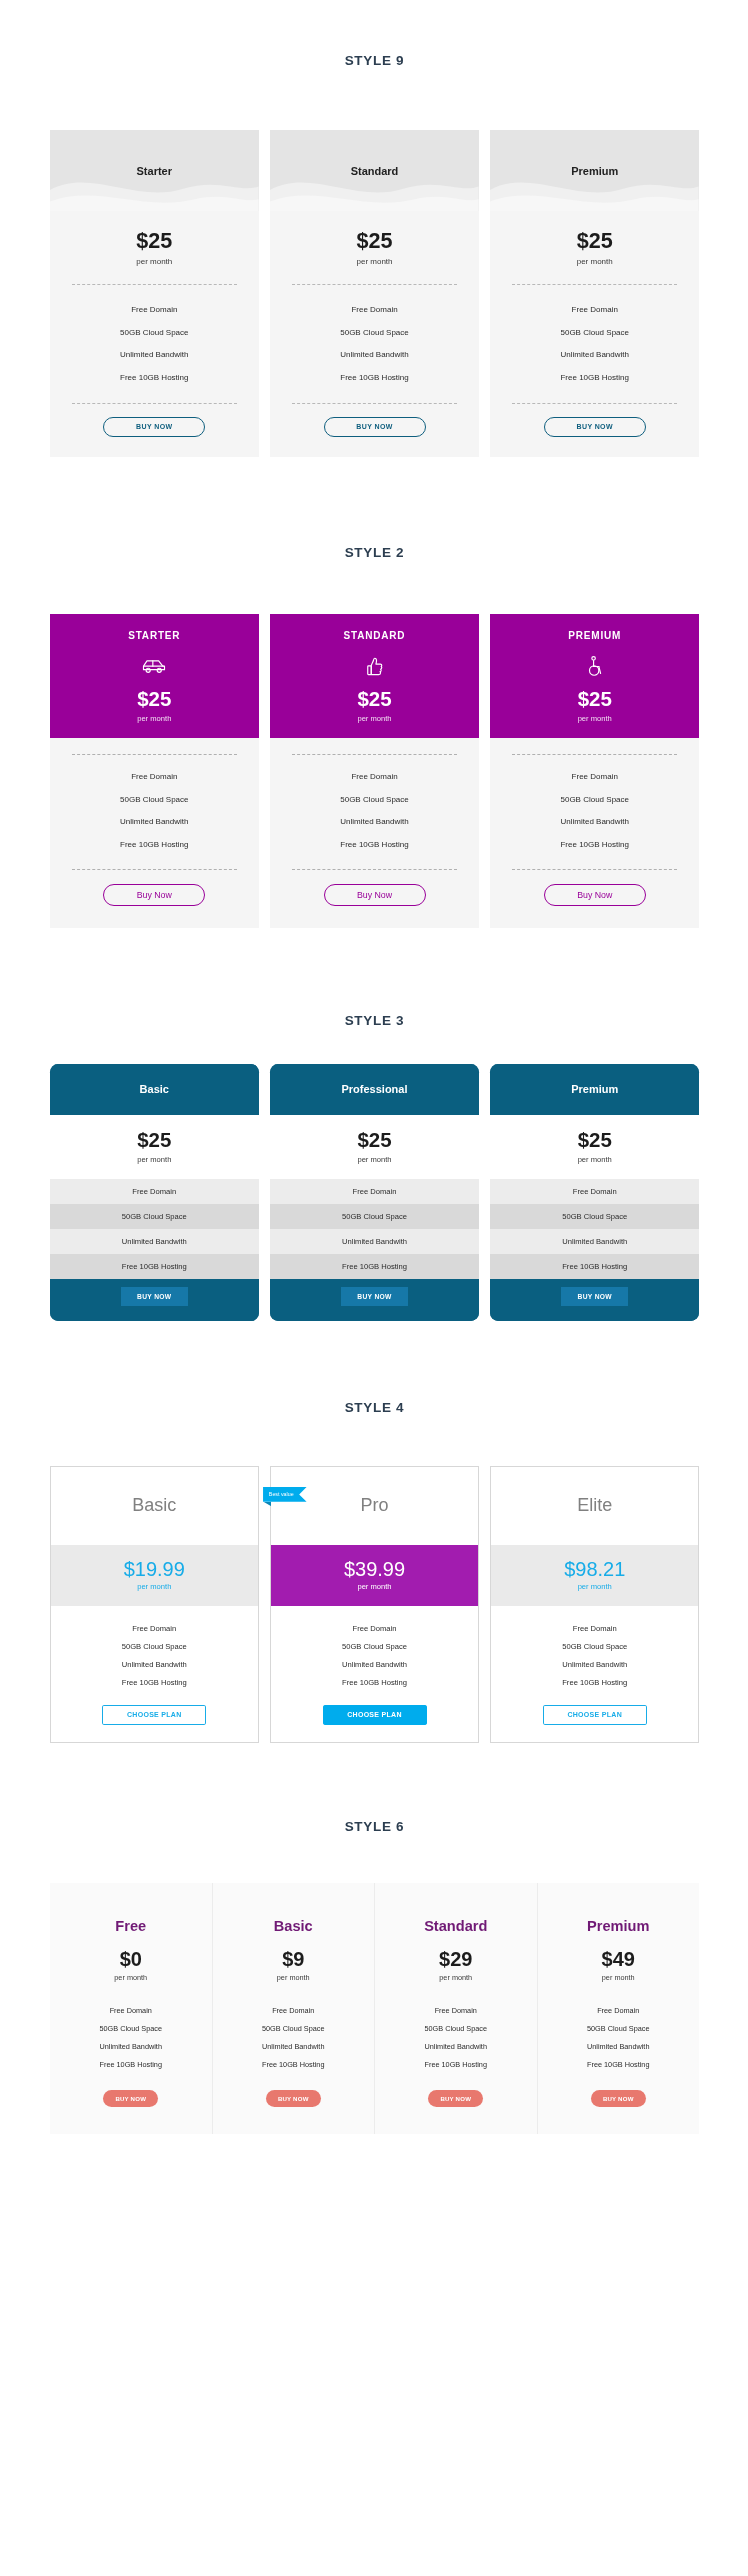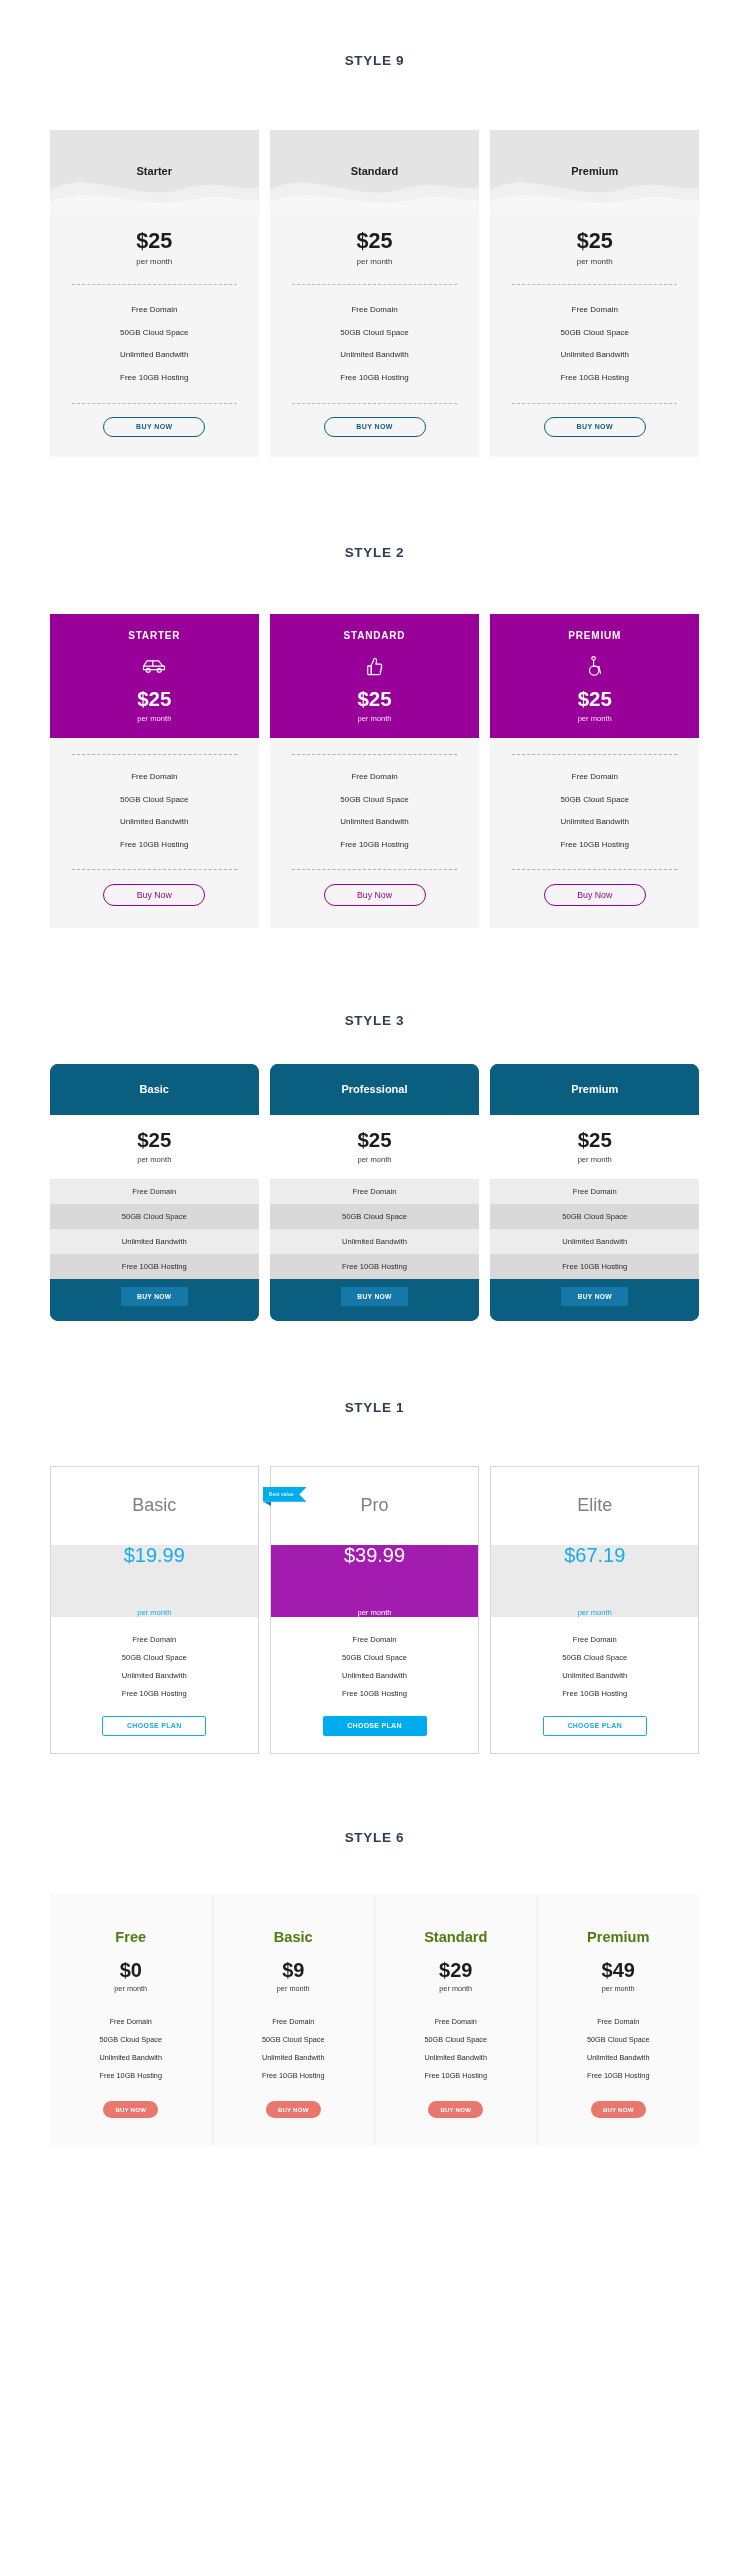--- a/index.html
+++ b/index.html
@@ -228,25 +228,25 @@
     height: 78px;
     width: 100%;
     display: flex;
     align-items: center;
     justify-content: center;
   }
   .s4-plan { font-size: 18px; color: #808080; font-weight: 400; }
   .s4-pricebox {
     width: 100%;
     background: #eaeaea;
-    height: 72px;
-    display: flex;
-    flex-direction: column;
-    align-items: center;
-    justify-content: space-between;
+    height: 61px;
+    display: flex;
+    flex-direction: column;
+    align-items: center;
+    justify-content: center;
   }
   .s4-price { font-size: 20px; color: #17ace8; font-weight: 400; line-height: 1; }
   .s4-per { font-size: 7.6px; color: #17ace8; margin-top: 3.5px; }
   .s4-card.featured .s4-pricebox { background: #a21caf; }
   .s4-card.featured .s4-price,
   .s4-card.featured .s4-per { color: #ffffff; }
   .s4-feats { margin-top: 18.7px; display: flex; flex-direction: column; gap: 8.8px; }
   .s4-feat { font-size: 7.6px; color: #2b2b2b; text-align: center; }
   .s4-btn {
     margin-top: 18.7px;
@@ -299,21 +299,21 @@
   .s5-board { display: flex; width: 649px; background: #fafafa; }
   .s5-col {
     flex: 1;
     display: flex;
     flex-direction: column;
     align-items: center;
     padding: 35px 0 27px;
     border-right: 0.6px solid #ececec;
   }
   .s5-col:last-child { border-right: none; }
-  .s5-plan { font-size: 14.6px; font-weight: 700; color: #4d7c0f; }
+  .s5-plan { font-size: 14.6px; font-weight: 700; color: #701a75; }
   .s5-price { font-size: 20px; font-weight: 700; color: #1c1c1c; margin-top: 15px; line-height: 1; }
   .s5-per { font-size: 7.3px; color: #3a3a3a; margin-top: 4.1px; }
   .s5-feats { margin-top: 24px; display: flex; flex-direction: column; gap: 8.8px; }
   .s5-feat { font-size: 7.3px; color: #2b2b2b; text-align: center; }
   .s5-btn {
     margin-top: 21.6px;
     width: 55px;
     height: 16.4px;
     background: #e8786e;
     border: none;
@@ -540,21 +540,21 @@
         </div>
         <div class="s3-foot">
           <button class="s3-btn">BUY NOW</button>
         </div>
       </div>
 
     </div>
   </section>
 
   <section class="section s4">
-    <h2 class="section-title">STYLE 1</h2>
+    <h2 class="section-title">STYLE 4</h2>
     <div class="cards-row s4-row">
 
       <div class="s4-card">
         <div class="s4-head">
           <div class="s4-plan">Basic</div>
         </div>
         <div class="s4-pricebox">
           <div class="s4-price">$19.99</div>
           <div class="s4-per">per month</div>
         </div>
@@ -584,21 +584,21 @@
           <div class="s4-feat">Free 10GB Hosting</div>
         </div>
         <button class="s4-btn">CHOOSE PLAN</button>
       </div>
 
       <div class="s4-card">
         <div class="s4-head">
           <div class="s4-plan">Elite</div>
         </div>
         <div class="s4-pricebox">
-          <div class="s4-price">$67.19</div>
+          <div class="s4-price">$98.21</div>
           <div class="s4-per">per month</div>
         </div>
         <div class="s4-feats">
           <div class="s4-feat">Free Domain</div>
           <div class="s4-feat">50GB Cloud Space</div>
           <div class="s4-feat">Unlimited Bandwith</div>
           <div class="s4-feat">Free 10GB Hosting</div>
         </div>
         <button class="s4-btn">CHOOSE PLAN</button>
       </div>

